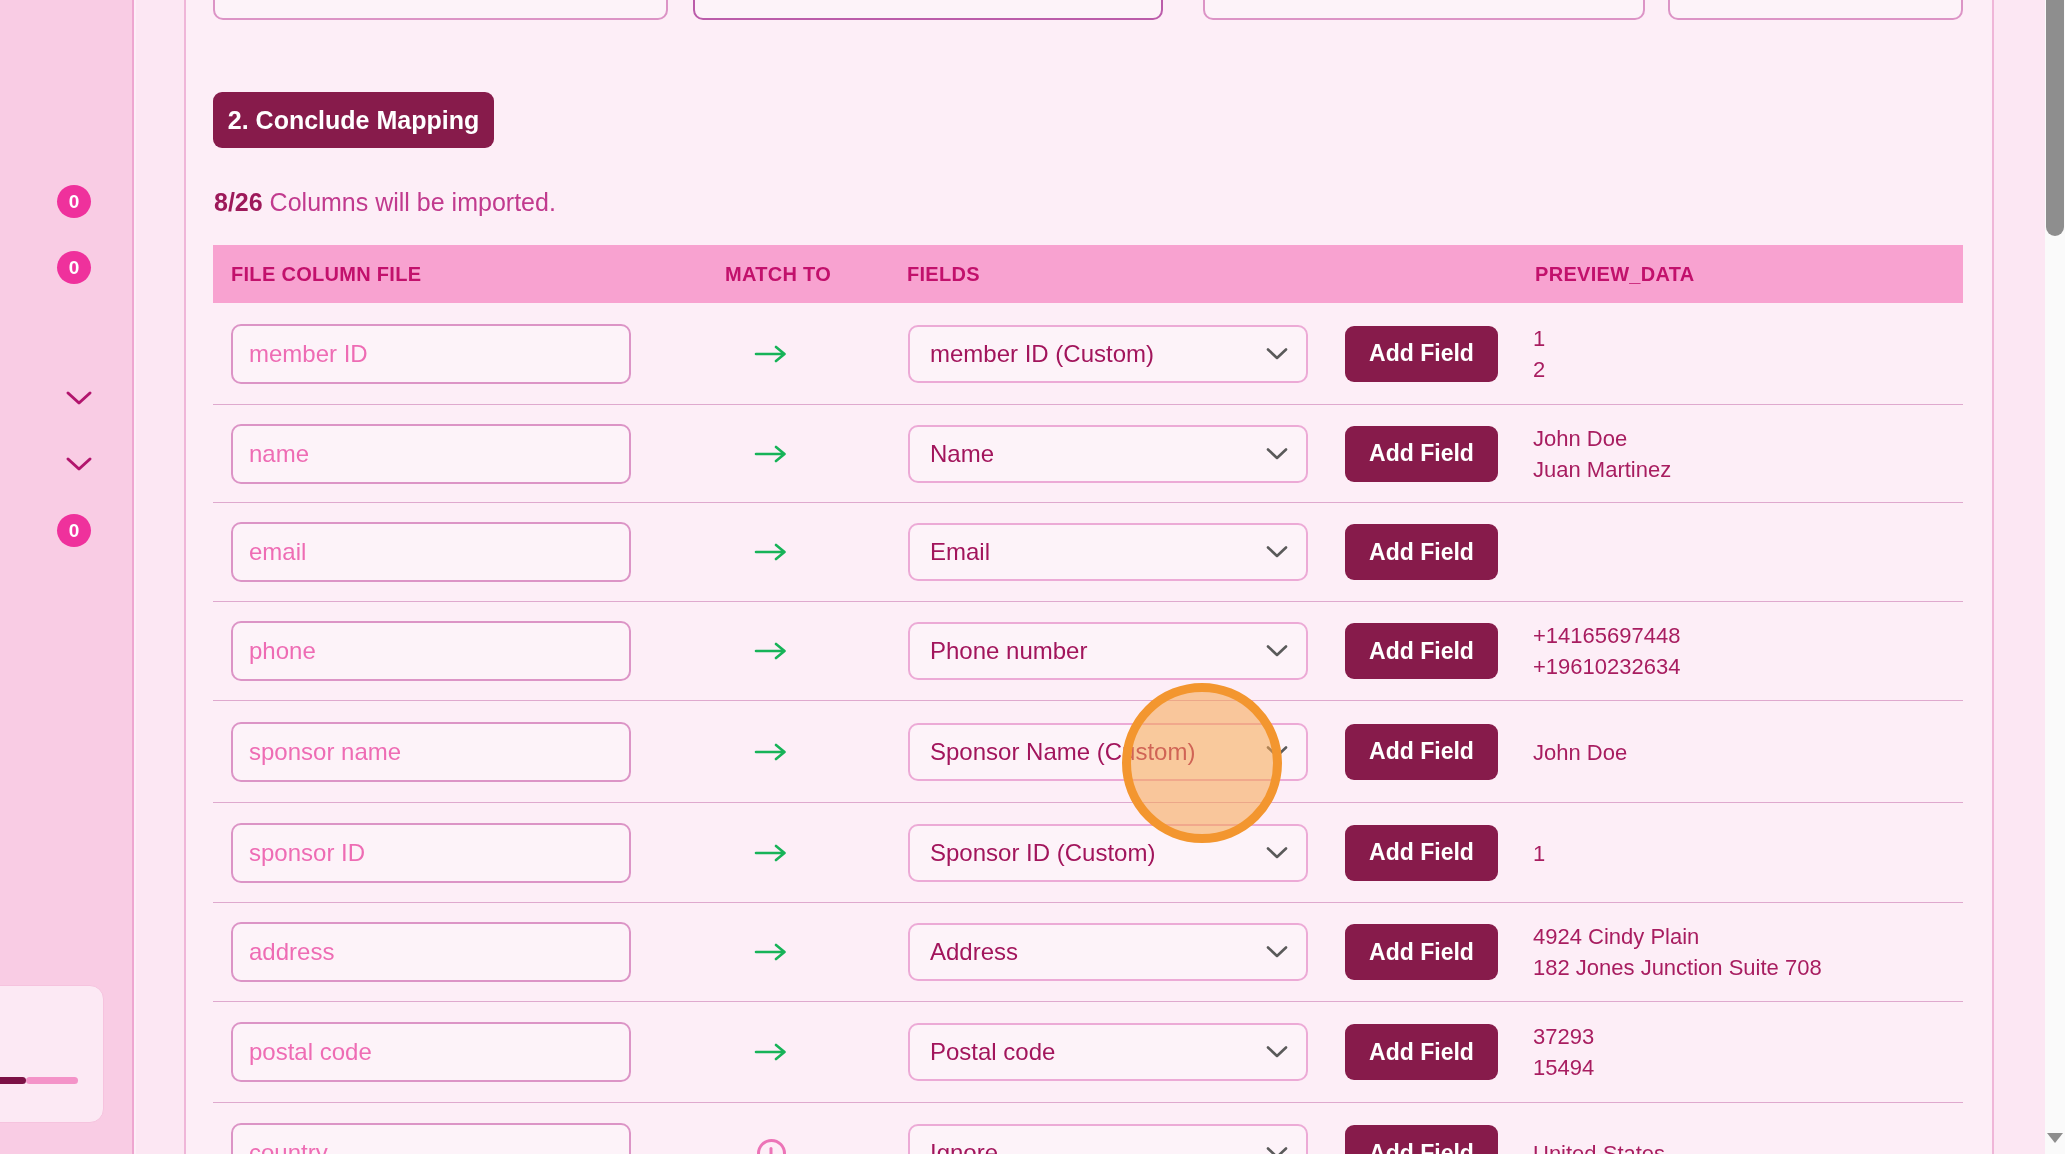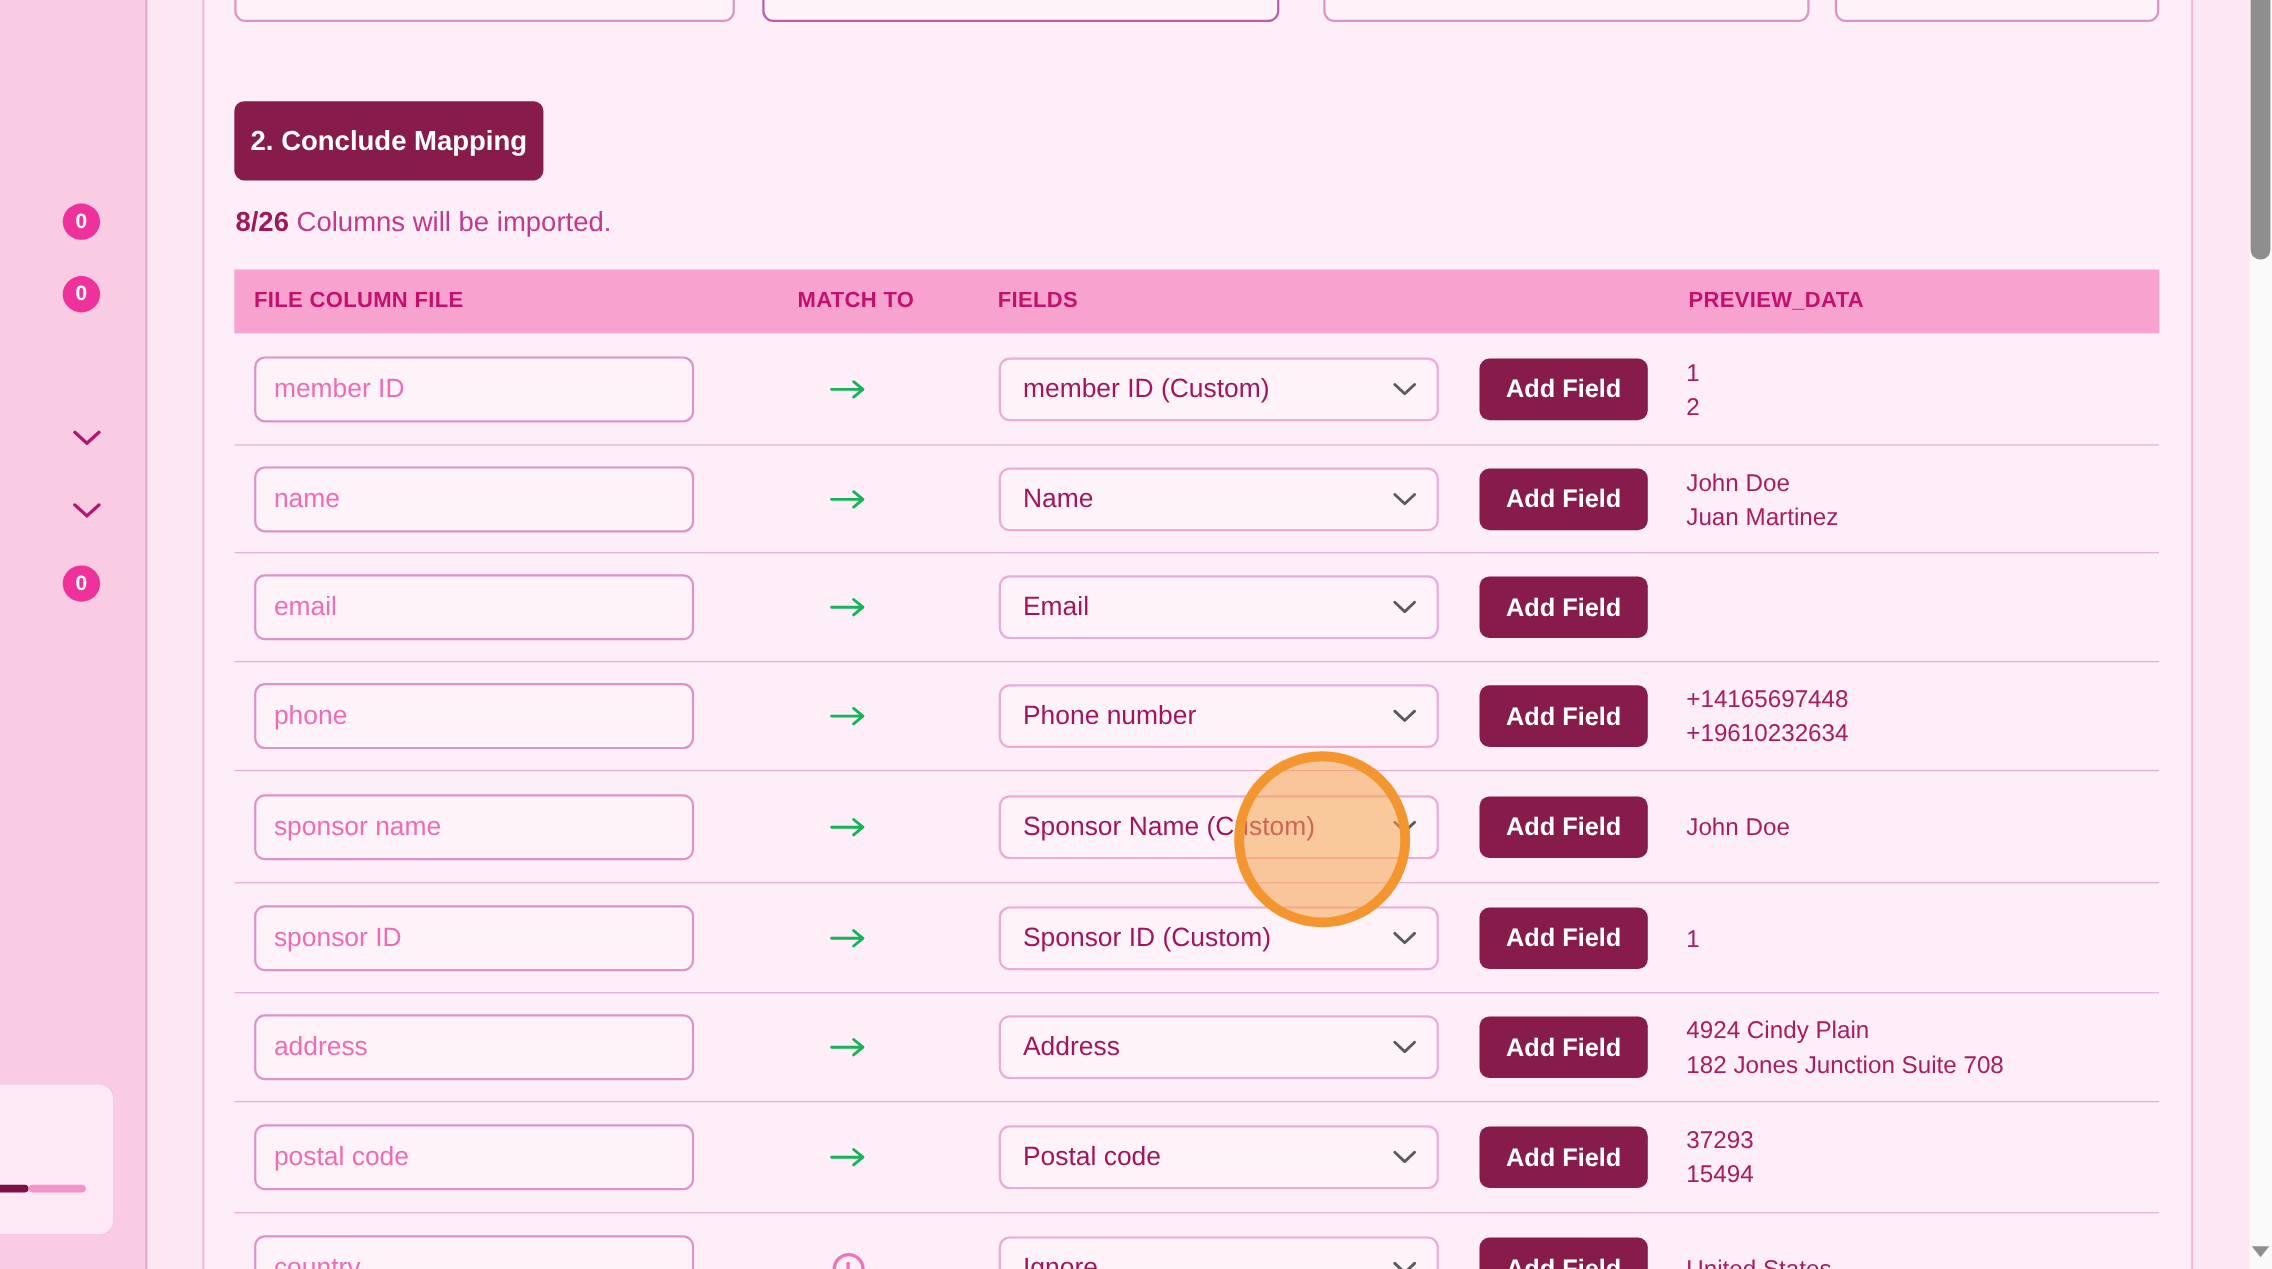--- a/index.html
+++ b/index.html
@@ -34,21 +34,21 @@
   .gutter-right{position:absolute;left:1994px;top:0;width:51px;height:1154px;background:var(--gutter-bg);}
 
   
   .top-box{position:absolute;top:-28px;height:48px;background:var(--field-bg);
     border:2px solid var(--input-border);border-radius:10px;}
   .top-box.f1{left:27px;width:455px;}
   .top-box.f2{left:507px;width:470px;border-color:var(--focused-border);}
   .top-box.f3{left:1017px;width:442px;}
   .top-box.f4{left:1482px;width:295px;}
 
-  .conclude-btn{position:absolute;left:27px;top:92px;width:281px;height:72px;
+  .conclude-btn{position:absolute;left:27px;top:92px;width:281px;height:56px;
     background:var(--accent-dark);color:#fff;border:none;border-radius:9px;
     font-family:inherit;font-size:25px;font-weight:bold;cursor:pointer;}
   .summary{position:absolute;left:28px;top:188px;font-size:25px;white-space:nowrap;}
   .summary .count{font-weight:bold;color:var(--summary-strong);}
   .summary .rest{color:var(--summary-rest);}
 
   
   .thead{position:absolute;left:27px;top:245px;width:1750px;height:58px;background:var(--header-band);}
   .thead .hcell{position:absolute;top:50%;transform:translateY(-50%);
     font-size:20px;font-weight:bold;color:var(--header-text);letter-spacing:.3px;white-space:nowrap;}

